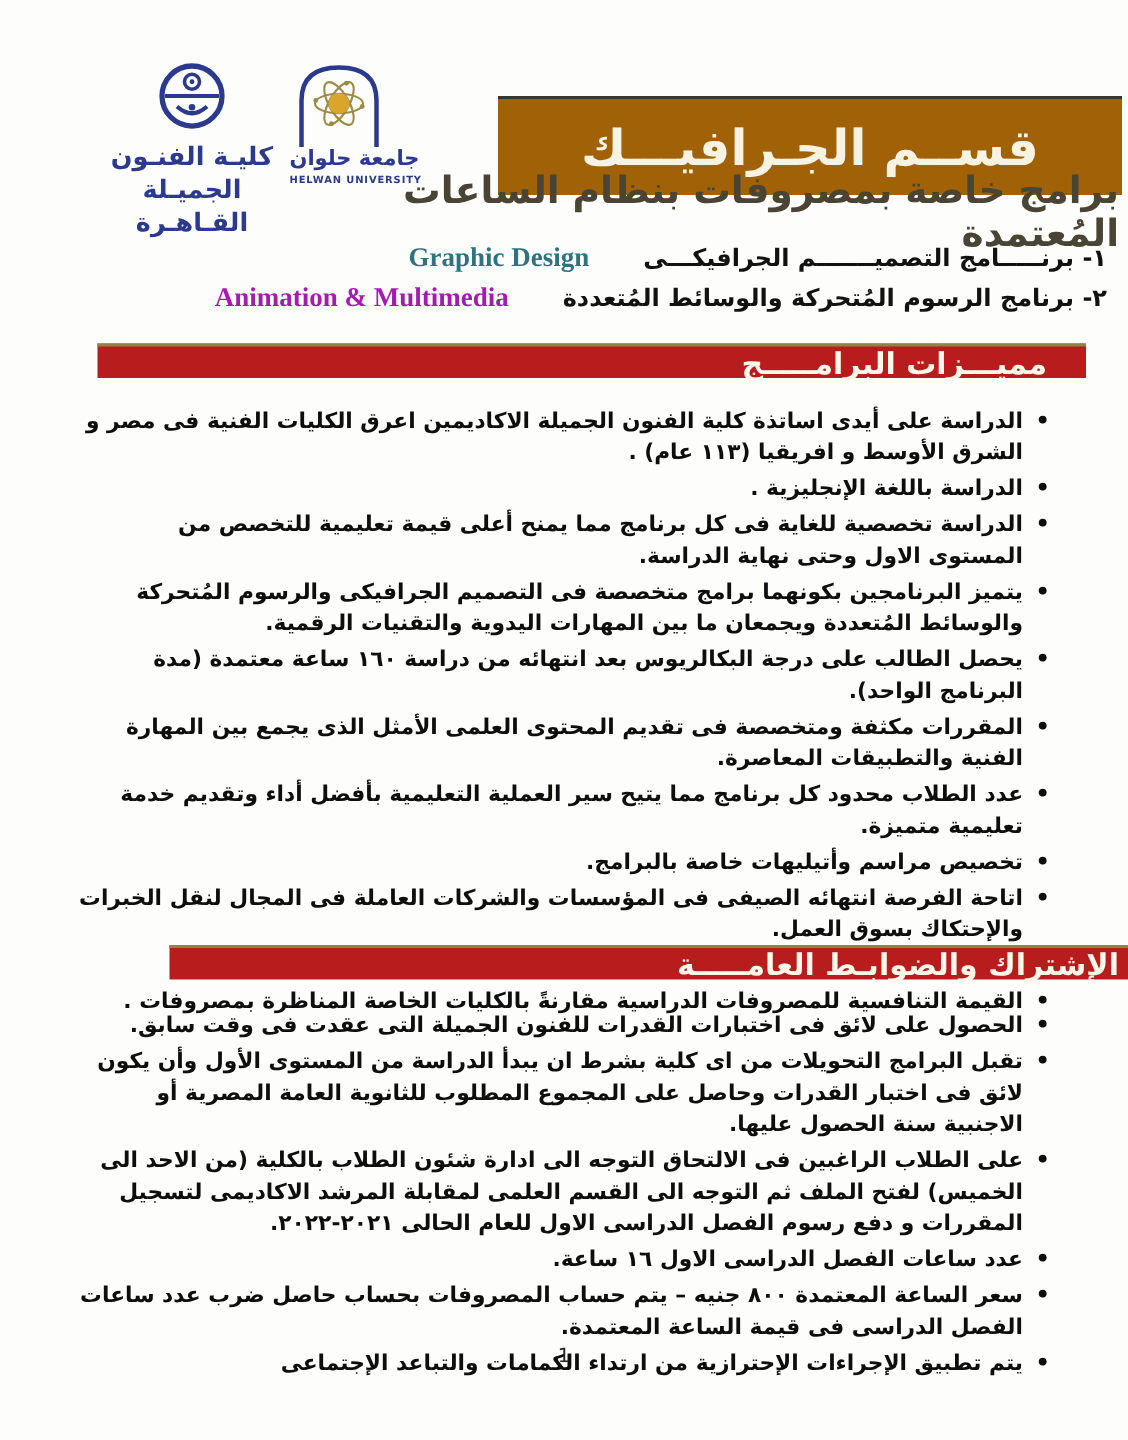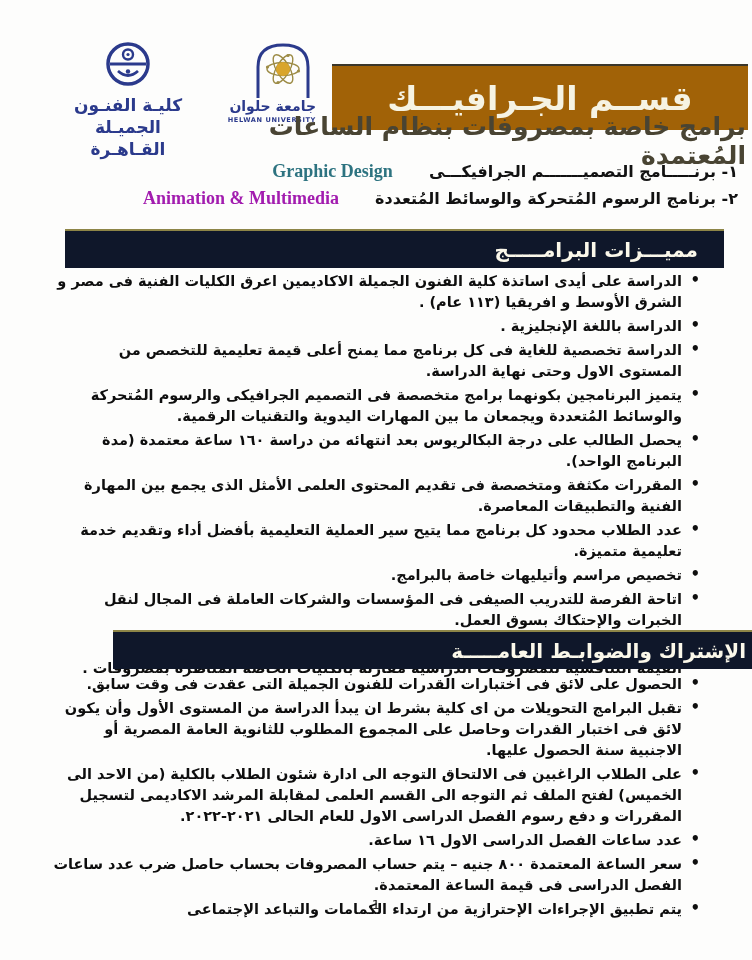--- a/index.html
+++ b/index.html
@@ -15,22 +15,22 @@
   .logo-faculty {
     position:absolute; left:68px; top:40px; width:120px;
     text-align:center;
   }
   .faculty-emblem { display:block; margin:0 auto 6px auto; }
   .logo-text-blue {
     color:#2b3a8c; font-weight:bold; font-size:17px; line-height:1.3;
     direction:rtl;
   }
   .logo-univ {
-    position:absolute; left:212px; top:40px; width:104px;
-    text-align:right;
+    position:absolute; left:193px; top:40px; width:104px;
+    text-align:left;
   }
   .univ-ar {
     color:#2b3a8c; font-weight:bold; font-size:14px; direction:rtl;
     margin-top:-4px; letter-spacing:1px;
   }
   .univ-en {
     color:#2b3a8c; font-weight:bold; font-size:6.6px; letter-spacing:0.6px;
     margin-top:2px;
   }
 
@@ -57,22 +57,22 @@
   .program-ar { font-weight:bold; font-size:16px; color:#121212; white-space:nowrap; }
   .program-en {
     font-family:"Liberation Serif","DejaVu Serif",serif;
     font-weight:bold; font-size:18px; white-space:nowrap; direction:ltr;
   }
   .program-en.teal  { color:#2d7380; }
   .program-en.green { color:#a21caf; }
 
   
   .section-banner {
-    position:absolute; left:65px; width:659px; height:39px;
-    background:#0f172a; border-top:2px solid #8d8547;
+    position:absolute; left:65px; width:659px; height:23px;
+    background:#b91c1c; border-top:2px solid #8d8547;
     color:#fbf8ea; font-weight:bold; font-size:20px;
     direction:rtl; display:flex; align-items:center;
     padding-right:26px;
   }
   #section-banner-1 { top:229px; }
   #section-banner-2 { top:630px;margin-left:48px; }
 
   
   .bullets {
     position:absolute; right:50px; width:650px;
@@ -151,21 +151,21 @@
 
   <ul class="bullets" id="features-list">
     <li>الدراسة على أيدى اساتذة كلية الفنون الجميلة الاكاديمين اعرق الكليات الفنية فى مصر و الشرق الأوسط و افريقيا (١١٣ عام) .</li>
     <li>الدراسة باللغة الإنجليزية .</li>
     <li>الدراسة تخصصية للغاية فى كل برنامج مما يمنح أعلى قيمة تعليمية للتخصص من المستوى الاول وحتى نهاية الدراسة.</li>
     <li>يتميز البرنامجين بكونهما برامج متخصصة فى التصميم الجرافيكى والرسوم المُتحركة والوسائط المُتعددة ويجمعان ما بين المهارات اليدوية والتقنيات الرقمية.</li>
     <li>يحصل الطالب على درجة البكالريوس بعد انتهائه من دراسة ١٦٠ ساعة معتمدة (مدة البرنامج الواحد).</li>
     <li>المقررات مكثفة ومتخصصة فى تقديم المحتوى العلمى الأمثل الذى يجمع بين المهارة الفنية والتطبيقات المعاصرة.</li>
     <li>عدد الطلاب محدود كل برنامج مما يتيح سير العملية التعليمية بأفضل أداء وتقديم خدمة تعليمية متميزة.</li>
     <li>تخصيص مراسم وأتيليهات خاصة بالبرامج.</li>
-    <li>اتاحة الفرصة للتدريب الصيفى فى المؤسسات والشركات العاملة فى المجال لنقل الخبرات والإحتكاك بسوق العمل.</li>
+    <li>اتاحة الفرصة انتهائه الصيفى فى المؤسسات والشركات العاملة فى المجال لنقل الخبرات والإحتكاك بسوق العمل.</li>
     <li>الموقع المتميز للكلية فى حى الزمالك فى قلب القاهرة .</li>
     <li>القيمة التنافسية للمصروفات الدراسية مقارنةً بالكليات الخاصة المناظرة بمصروفات .</li>
   </ul>
 
   <div class="section-banner" id="section-banner-2">
     <span>الإشتراك والضوابـط العامـــــة</span>
   </div>
 
   <ul class="bullets" id="rules-list">
     <li>الحصول على لائق فى اختبارات القدرات للفنون الجميلة التى عقدت فى وقت سابق.</li>

